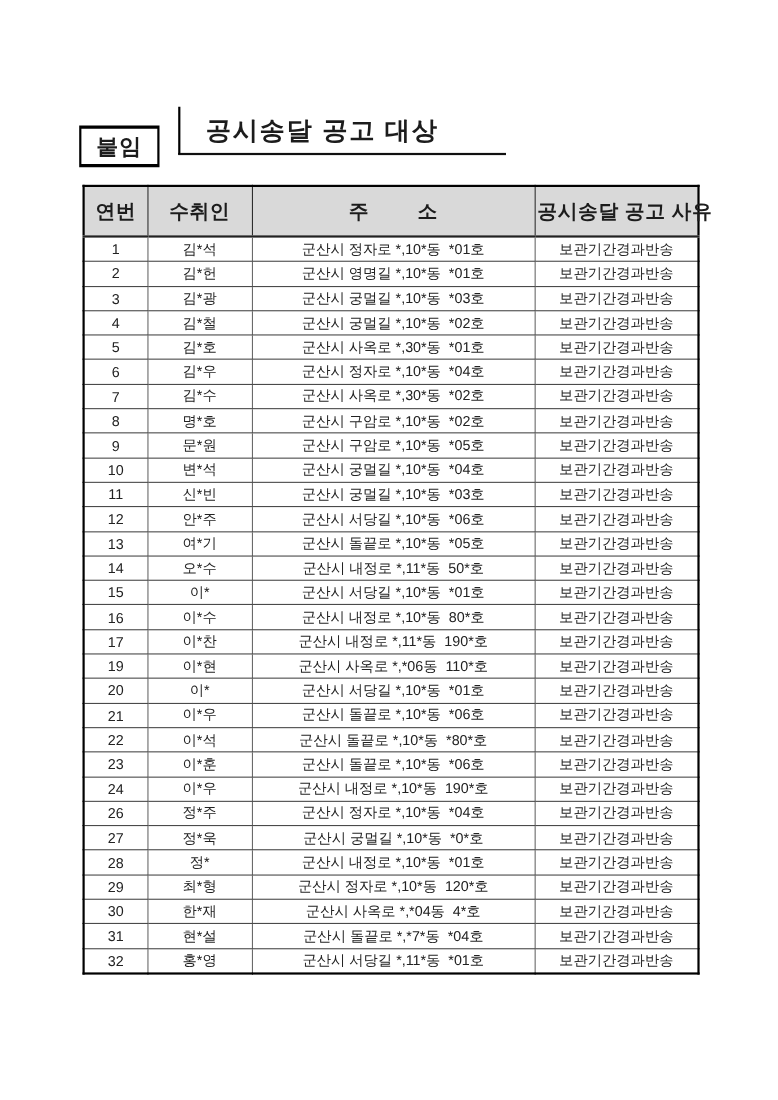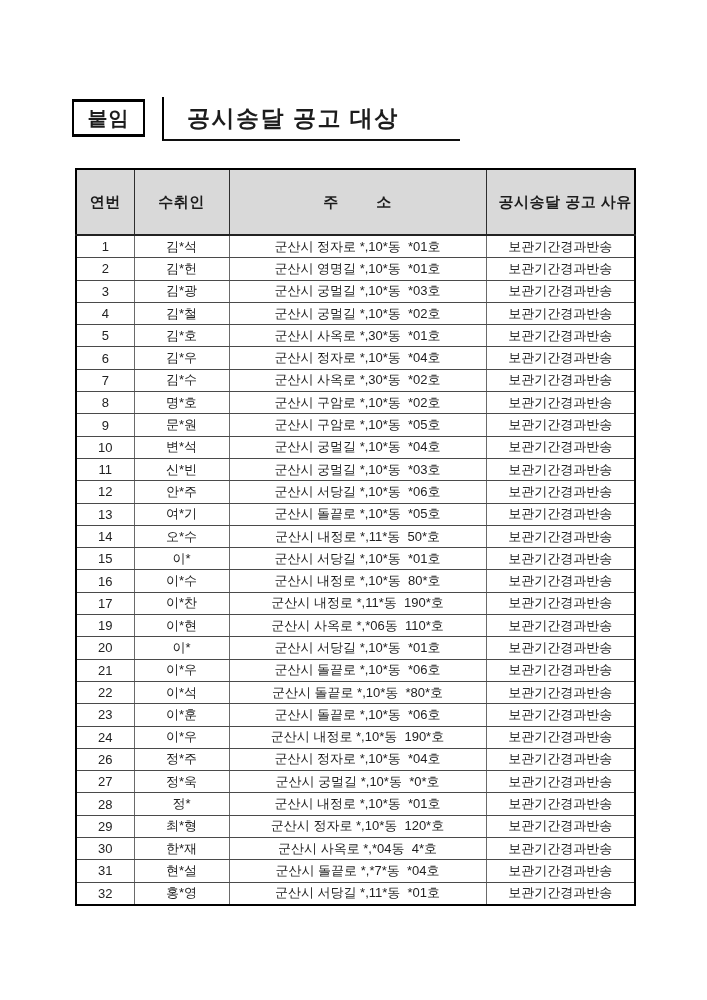--- a/index.html
+++ b/index.html
@@ -8,21 +8,21 @@
     background:#ffffff;
     font-family:"Liberation Sans","DejaVu Sans",sans-serif;
     color:#1c1c1c;
     position:relative;
     overflow:hidden;
   }
   .page { position:absolute; inset:0; }
 
   
   .attach-box {
-    position:absolute; left:72px; top:99px;
+    position:absolute; left:72px; top:114px;
     width:73px; height:38px;
     border:2px solid #000;
     border-top-width:3px; border-bottom-width:3px;
     box-sizing:border-box;
     display:flex; align-items:center; justify-content:center;
     font-size:20px; font-weight:bold; letter-spacing:1px;
   }
   .title-block {
     position:absolute; left:162px; top:97px;
     width:298px; height:44px;
@@ -43,27 +43,27 @@
     border:2px solid #000;
   }
   col.c-num   { width:58px; }
   col.c-name  { width:95px; }
   col.c-addr  { width:257px; }
   col.c-reason{ width:149px; }
 
   thead th {
     height:40px;
     background:#d9d9d9;
-    font-size:15px; font-weight:bold;
+    font-size:18px; font-weight:bold;
     letter-spacing:0.5px;
     border:1px solid #2e2e2e;
     border-bottom:2px solid #222;
     text-align:center;
     white-space:pre;
-    padding:12px;
+    padding:2px;
   }
   tbody td {
     height:21.3px;
     font-size:13px;
     border:1px solid #4a4a4a;
     border-left:1px solid #6a6a6a;
     border-right:1px solid #6a6a6a;
     text-align:center;
     padding:0;
     white-space:pre;

